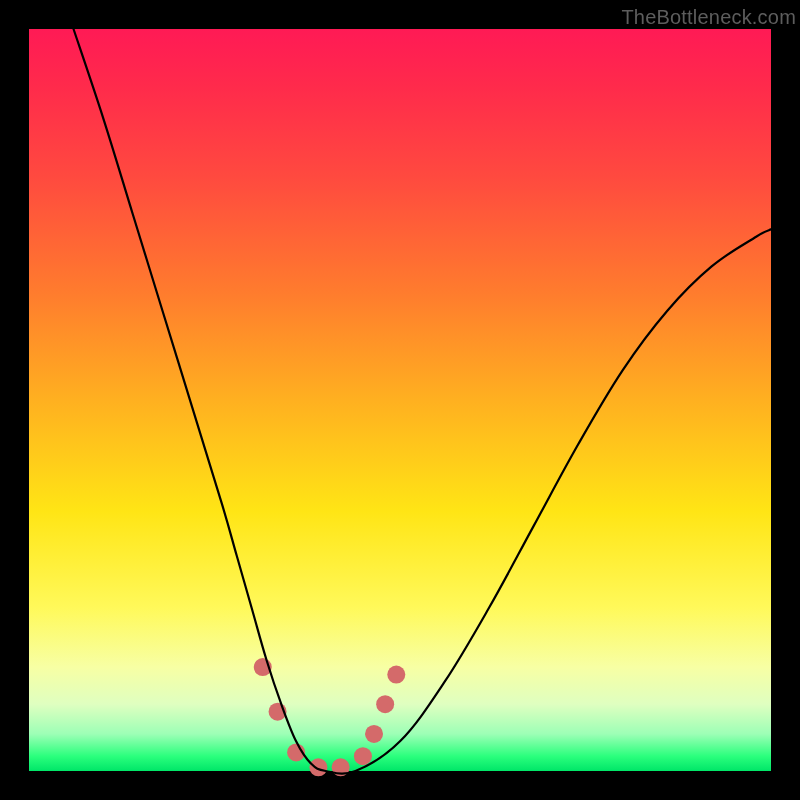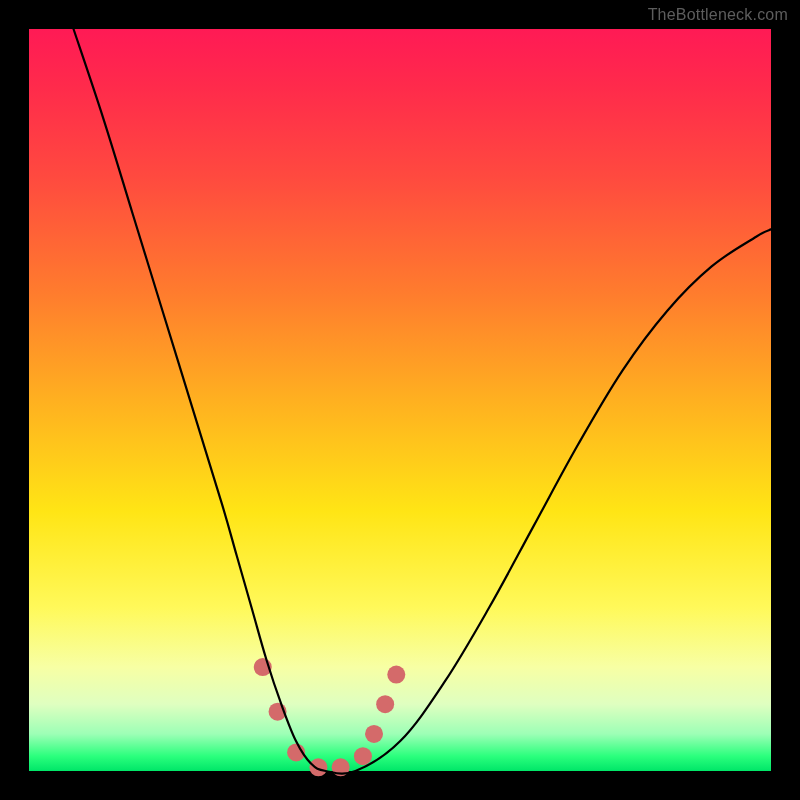--- a/index.html
+++ b/index.html
@@ -35,23 +35,23 @@
       #f7ffa4 86%,
       #dfffc0 91%,
       #9dffb6 95%,
       #2bff7d 98%,
       #00e668 100%
     );
   }
   .watermark {
     position: absolute;
     top: 6px;
-    right: 12px;
+    right: 4px;
     color: #5d5d5d;
-    font-size: 16px;
+    font-size: 20px;
     font-weight: 500;
     letter-spacing: 0.2px;
     user-select: none;
   }
   svg.curve {
     position: absolute;
     left: 0;
     top: 0;
     width: 742px;
     height: 742px;

